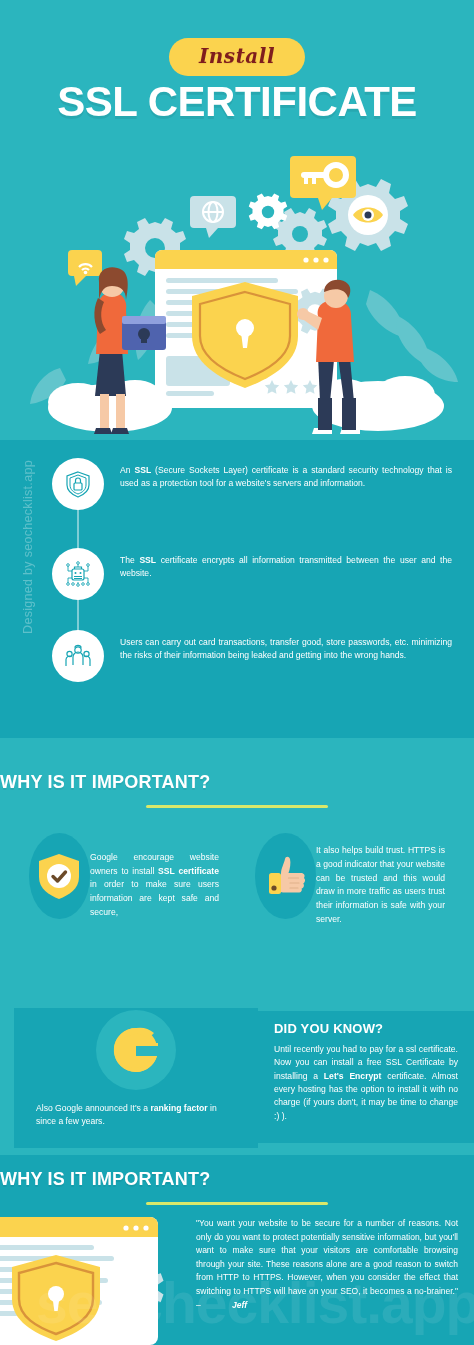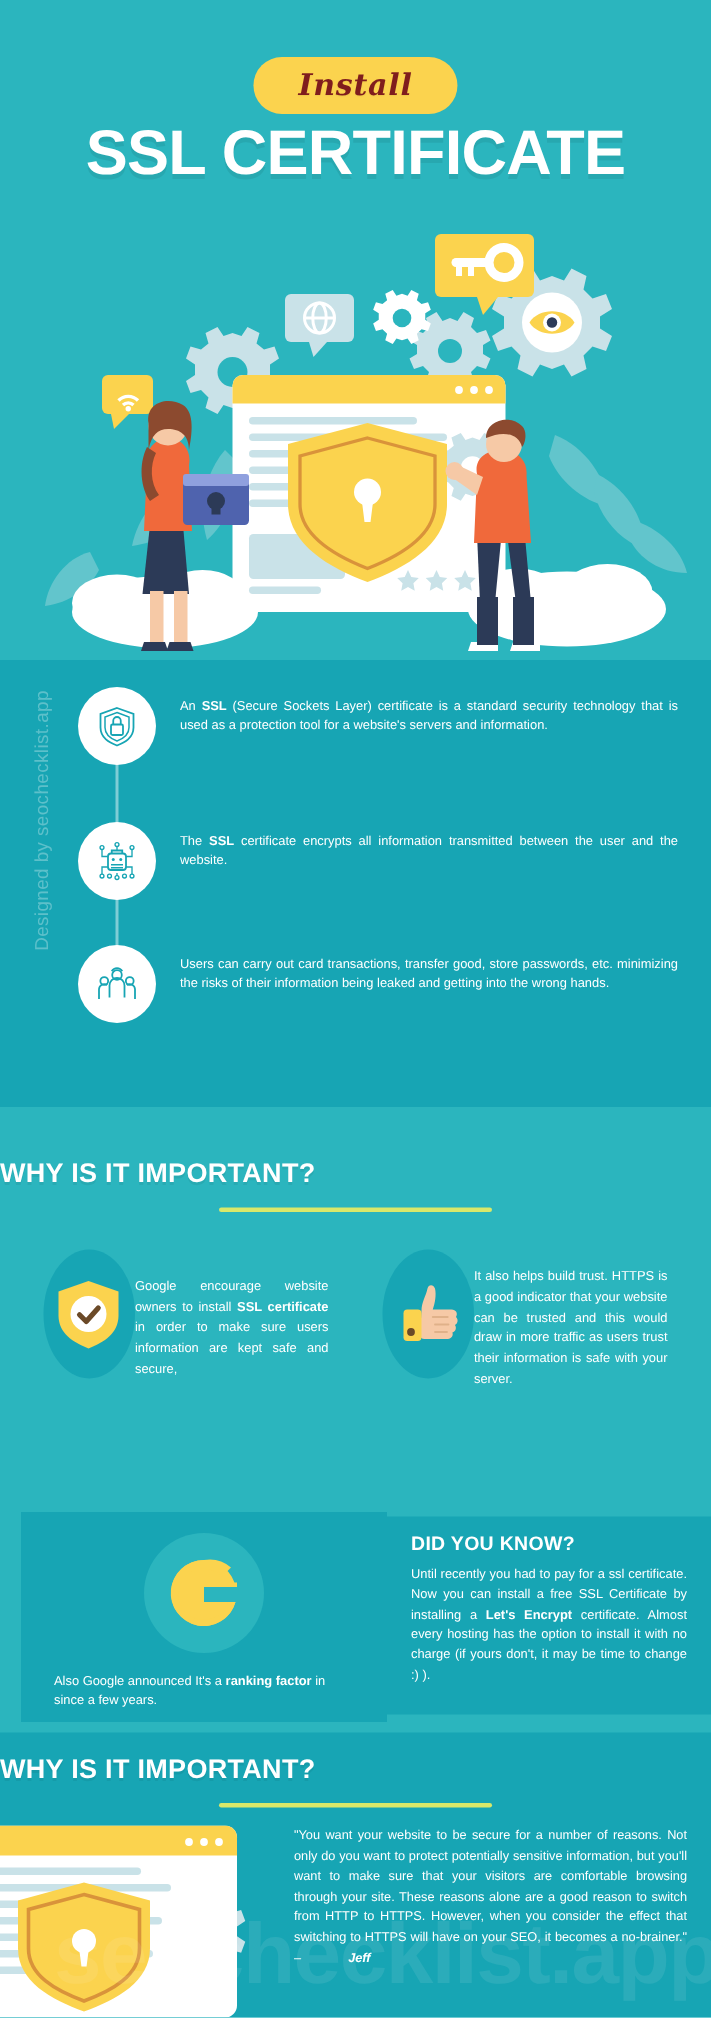--- a/index.html
+++ b/index.html
@@ -119,21 +119,21 @@
     text-align: justify; width: 182px;
   }
   .col-text b { font-weight: bold; }
 
   
   .gbox {
     position: absolute; left: 14px; top: 270px;
     width: 244px; height: 140px;
     background: #17A5B4;
     display: flex; flex-direction: column; align-items: center;
-    padding-top: 14px;
+    padding-top: 2px;
   }
   .g-circle {
     width: 80px; height: 80px; border-radius: 50%;
     background: #2BB5BE;
     display: flex; align-items: center; justify-content: center;
   }
   .g-text {
     margin-top: 12px; width: 200px;
     font-size: 8.6px; line-height: 1.55; color: #FFFFFF;
   }

